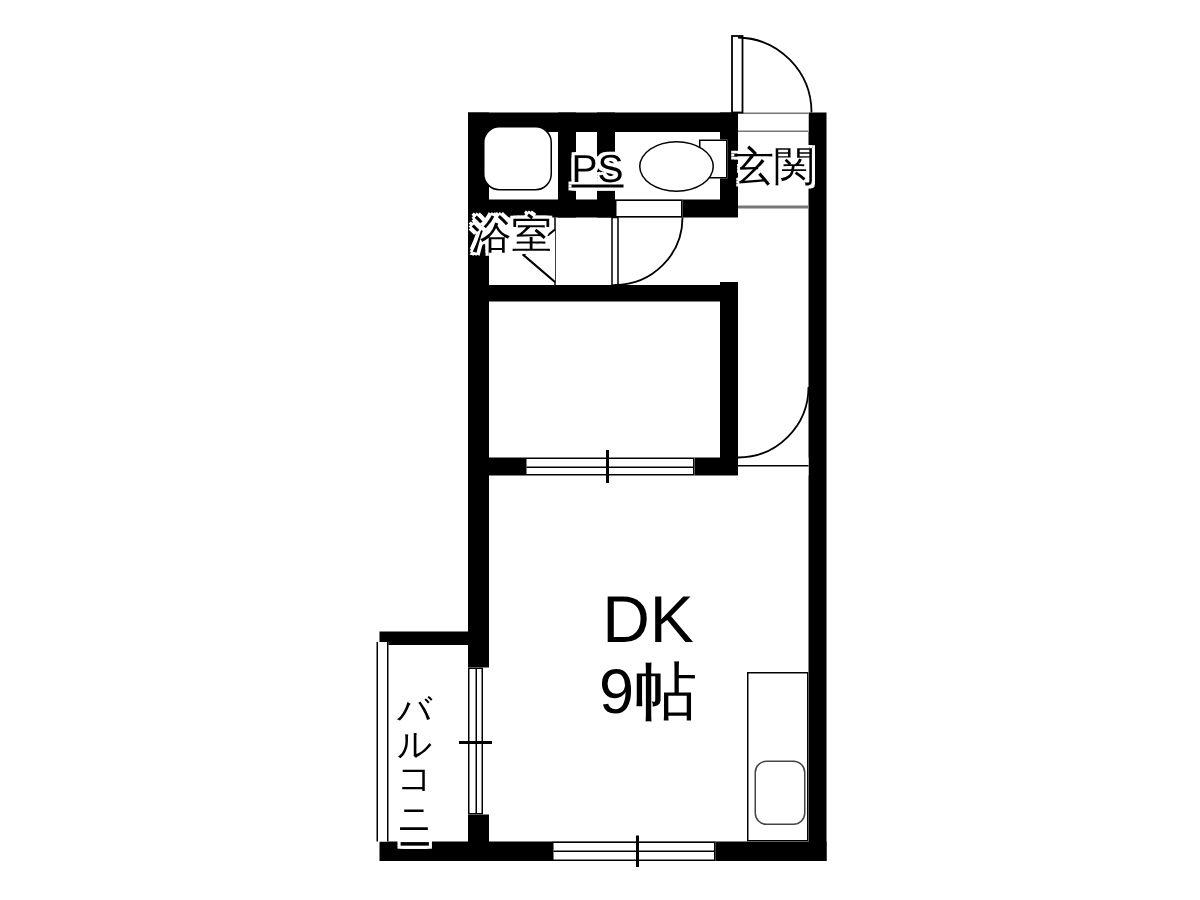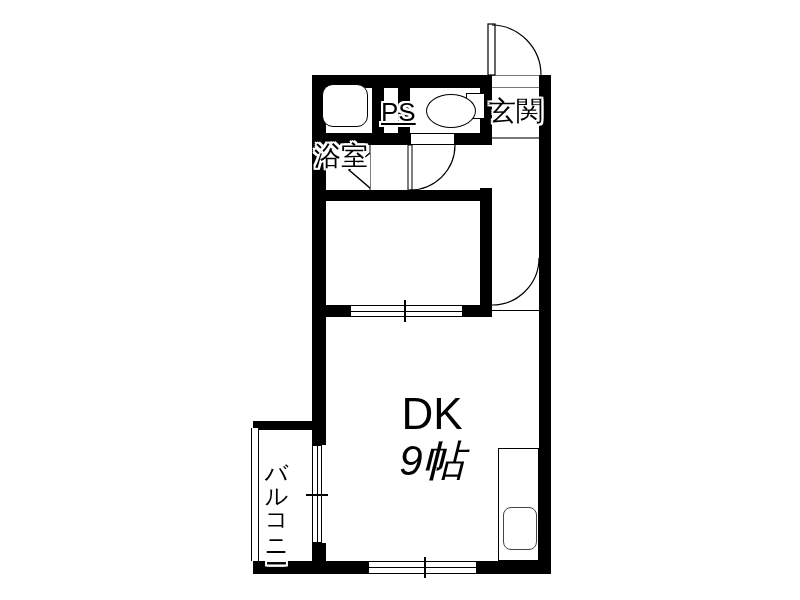--- a/index.html
+++ b/index.html
@@ -77,16 +77,16 @@
     <path d="M 492 305 A 47 47 0 0 0 539 258" fill="none" stroke="#000" stroke-width="1.2"></path>
 
     <line x1="370" y1="145" x2="370" y2="190" stroke="#000" stroke-width="1"></line>
     <path d="M 370 153 L 349 170 L 370 188" fill="#fff" stroke="#000" stroke-width="1.5"></path>
   </svg>
 
   <div class="label" style="left:314px;top:123px;font-size:27px;margin-top:20px;">浴室</div>
   <div class="label" style="left:381px;top:99px;font-size:26px;text-decoration:underline;">PS</div>
   <div class="label center" style="left:489px;top:98px;width:54px;font-size:27px;">玄関</div>
   <div class="label center" style="left:326px;top:392px;width:212px;font-size:44px;">DK</div>
-  <div class="label center" style="left:326px;top:440px;width:212px;font-size:42px;font-style:italic;">9帖</div>
+  <div class="label center" style="left:326px;top:440px;width:212px;font-size:42px;">9帖</div>
   <div class="label vtext" style="left:265px;top:447px;font-size:23px;">バルコニー</div>
 
 </div>
 
 </body></html>

